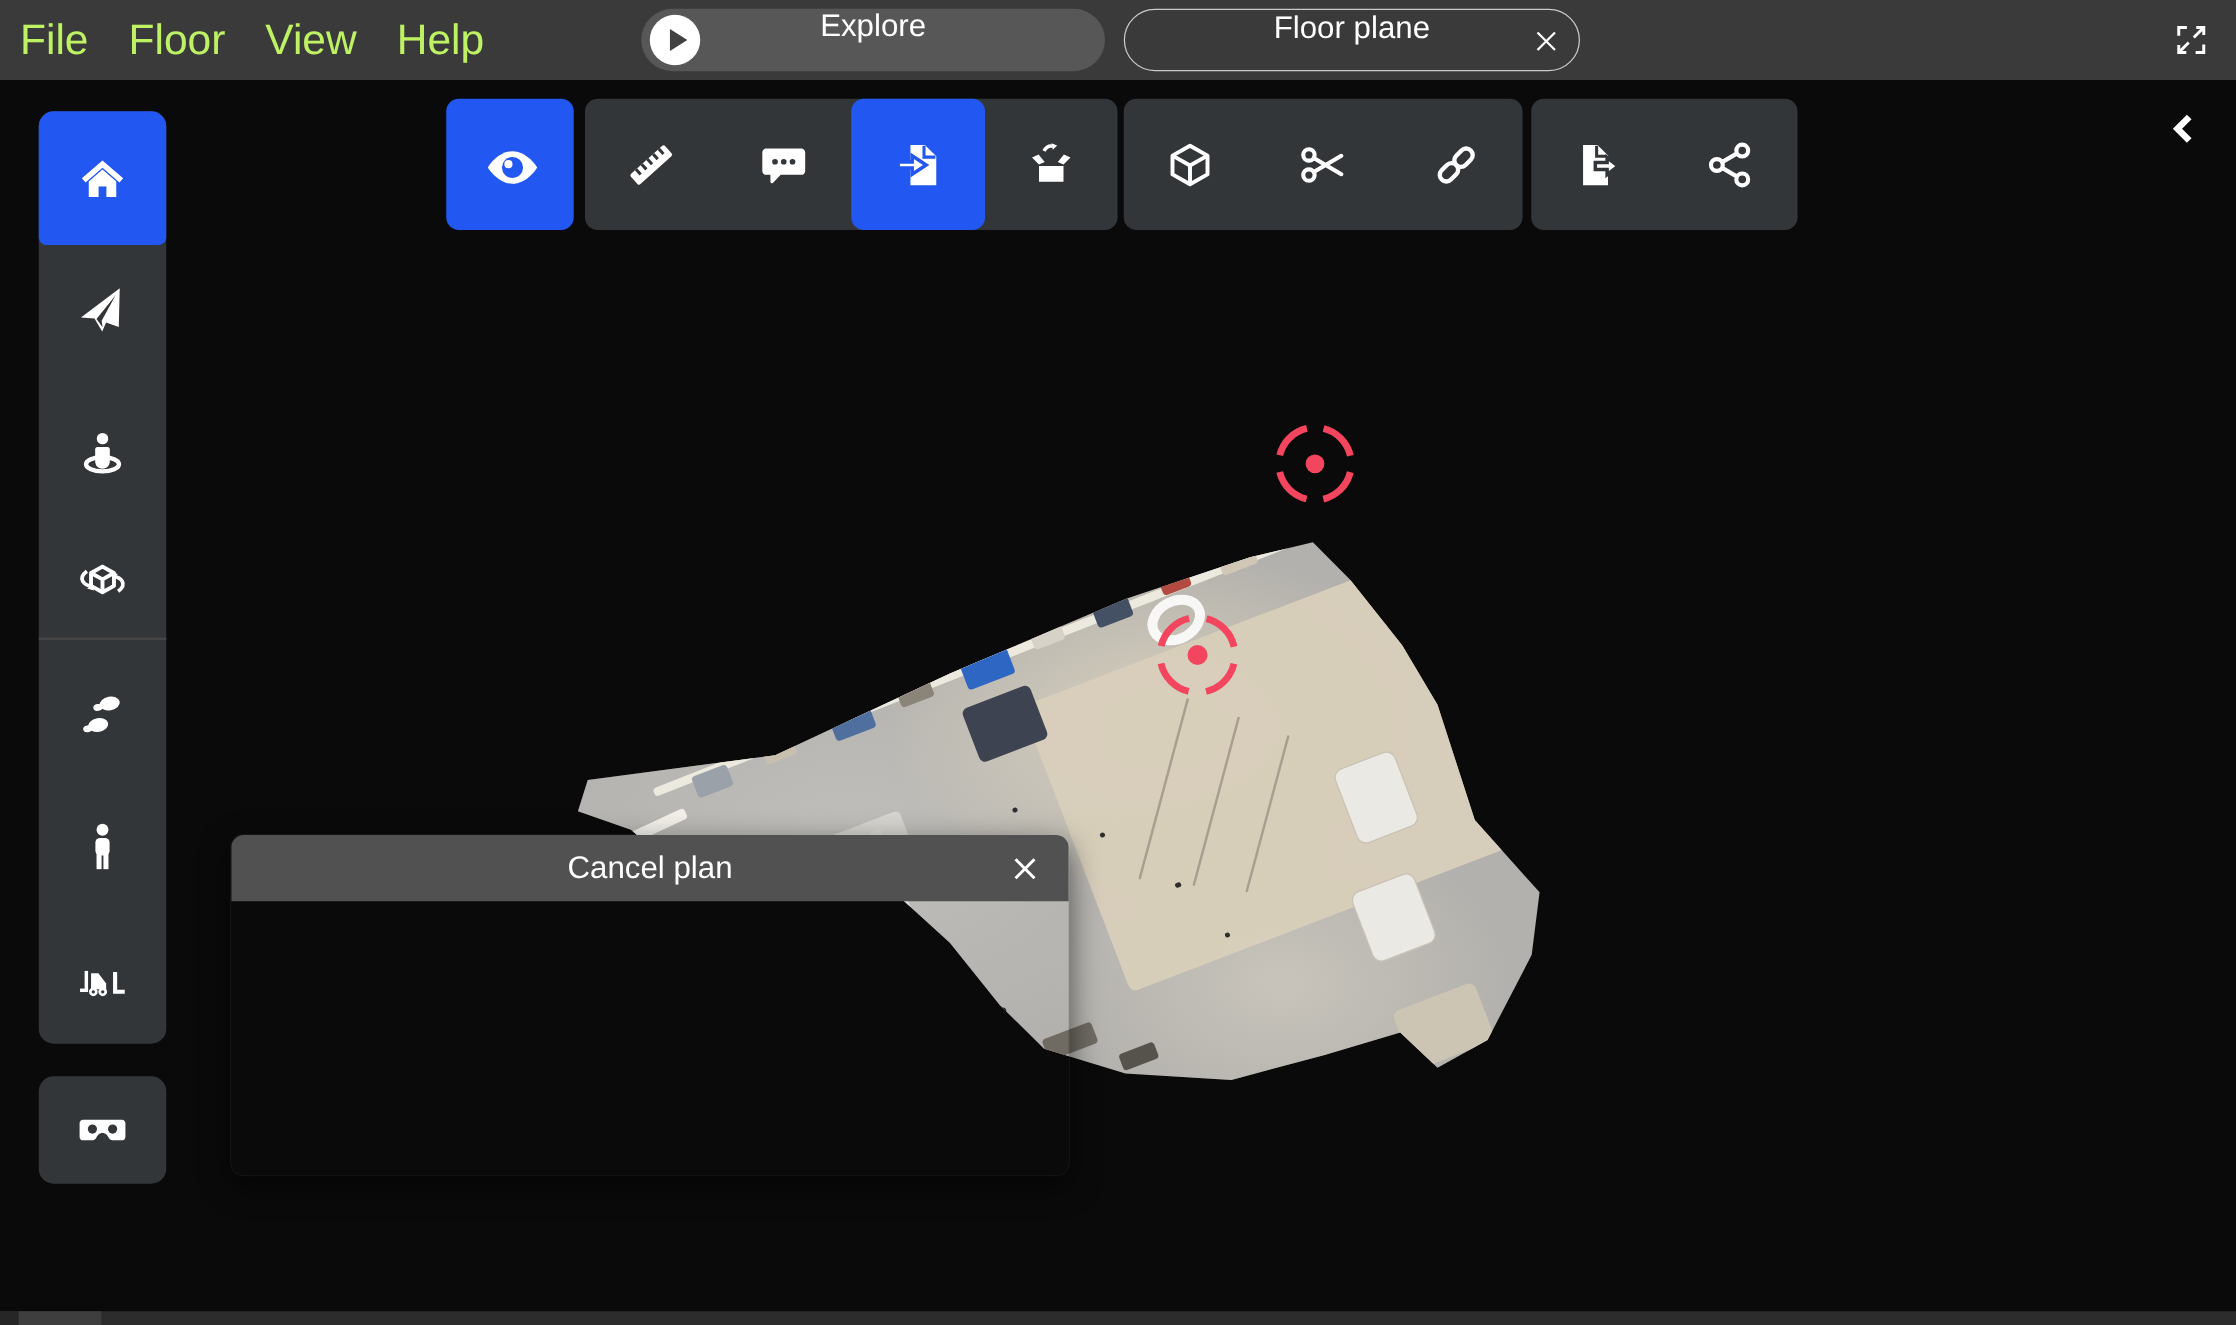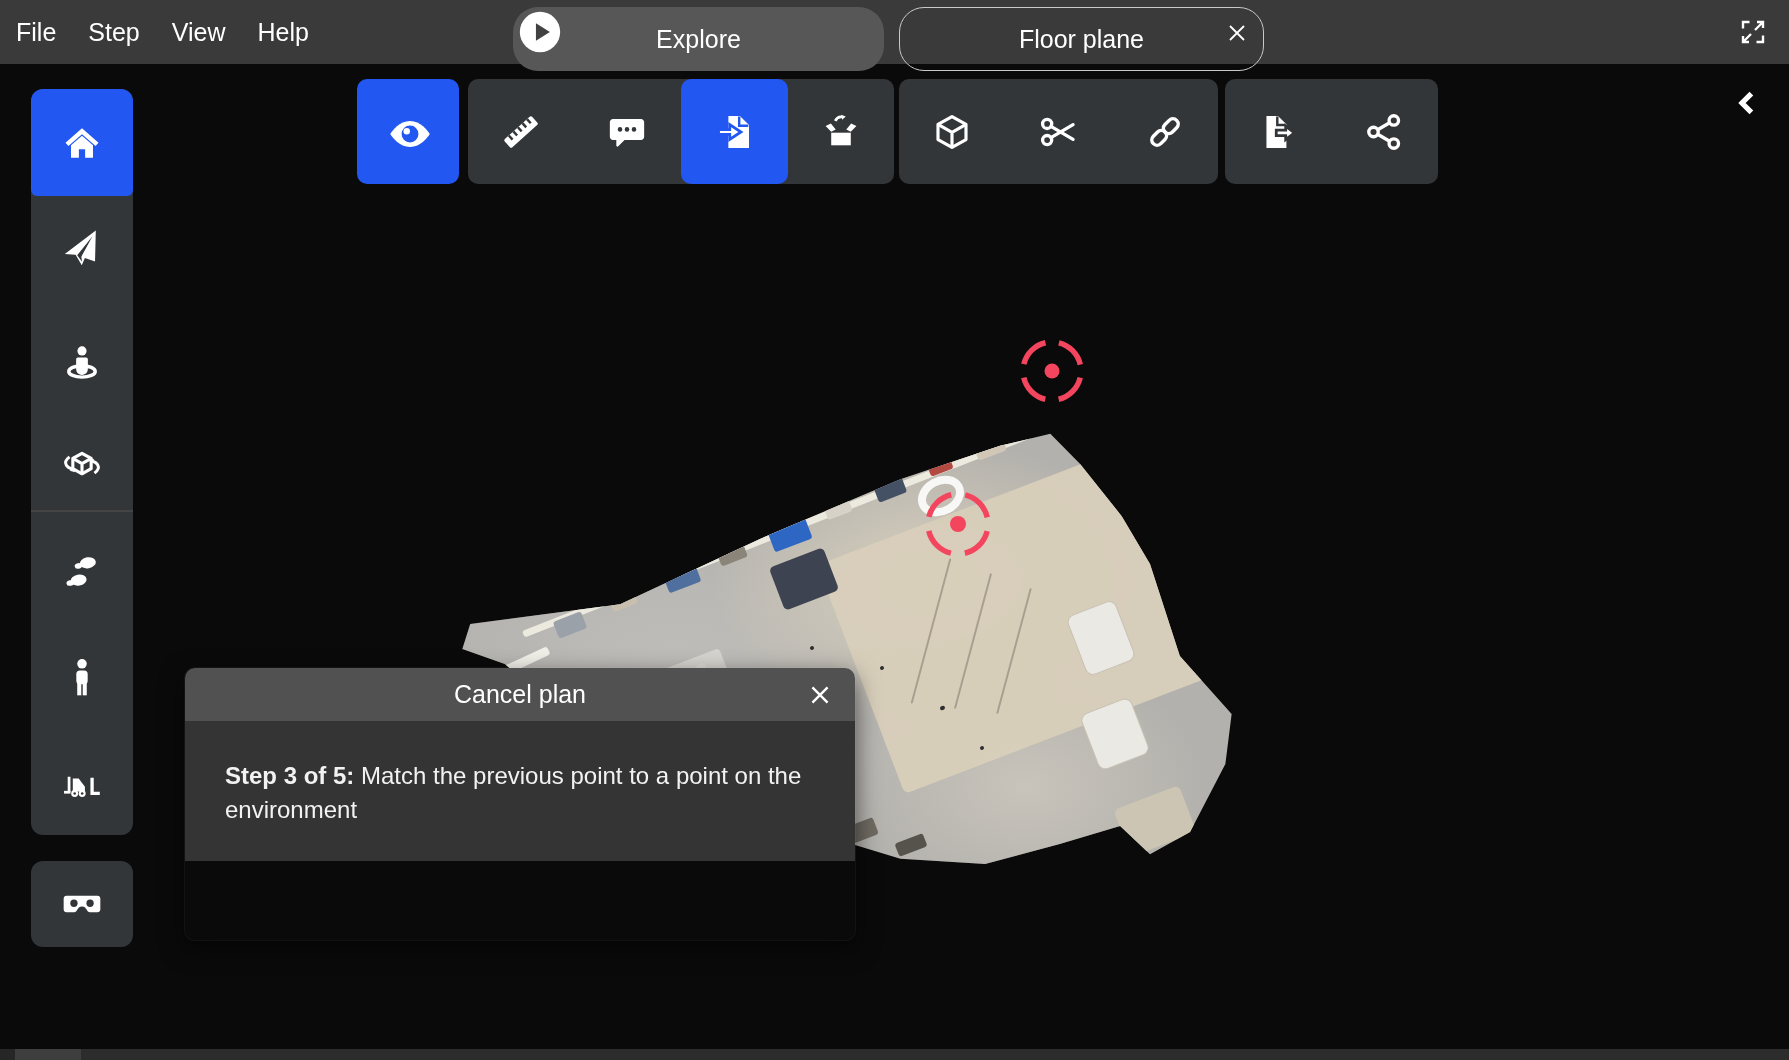--- a/index.html
+++ b/index.html
@@ -2,22 +2,22 @@
 <html><head>
 <meta charset="utf-8">
 <style>
   html,body{margin:0;padding:0;background:#000;}
   body{width:1789px;height:1060px;overflow:hidden;font-family:"Liberation Sans","DejaVu Sans",sans-serif;-webkit-font-smoothing:antialiased;}
   .app{position:relative;width:1789px;height:1060px;background:#070707;}
 
   
   .topbar{position:absolute;left:0;top:0;width:1789px;height:64px;background:#3a3a3a;z-index:50;}
   .menubar{position:absolute;left:16px;top:0;height:64px;display:flex;align-items:center;gap:32px;}
-  .menubar span{color:#ffffff;font-size:25px;cursor:default;}
-  .pill{position:absolute;top:7px;height:64px;border-radius:25px;display:flex;align-items:center;justify-content:center;box-sizing:border-box;}
+  .menubar span{color:#bef264;font-size:34px;cursor:default;}
+  .pill{position:absolute;top:7px;height:50px;border-radius:25px;display:flex;justify-content:center;box-sizing:border-box;}
   .explore{left:513px;width:371px;background:#575757;color:#fff;font-size:25px;}
   .playwrap{position:absolute;left:5px;top:3px;width:44px;height:44px;}
   .importpill{left:899px;width:365px;border:1.5px solid #c9c9c9;color:#fff;font-size:25px;background:transparent;}
   .importpill .xbtn{position:absolute;right:14px;top:13px;width:24px;height:24px;}
   .fsbtn{position:absolute;left:1738px;top:17px;width:30px;height:30px;}
 
   
   .sidebar{position:absolute;left:31px;top:89px;width:102px;z-index:20;}
   .side-panel{position:absolute;left:0;top:0;width:102px;height:746px;background:#333639;border-radius:12px;}
   .side-home{position:absolute;left:0;top:0;width:102px;height:107px;background:#2257f2;border-radius:12px 12px 6px 6px;}
@@ -62,21 +62,21 @@
   .clickable{cursor:pointer;}
 </style>
 </head>
 <body>
 
 <div class="app">
 
   <header class="topbar">
     <nav class="menubar">
       <span class="clickable">File</span>
-      <span class="clickable">Step</span>
+      <span class="clickable">Floor</span>
       <span class="clickable">View</span>
       <span class="clickable">Help</span>
     </nav>
 
     <div class="pill explore clickable">
       <span class="playwrap">
         <svg viewBox="0 0 24 24" width="44" height="44">
             <circle cx="12" cy="12" r="11" fill="#fff"></circle>
             <path d="M9.8 7.2v9.6l7.6-4.8z" fill="#414141"></path>
           </svg>
@@ -368,23 +368,20 @@
 
   <div class="dialog">
     <div class="dlg-head">
       <span>Cancel plan</span>
       <span class="dlg-x clickable">
         <svg viewBox="0 0 24 24" width="26" height="26" fill="none" stroke="#fff" stroke-width="2.2">
             <path d="M5 5l14 14M19 5 5 19"></path>
           </svg>
       </span>
     </div>
-    <div class="dlg-body">
-      <p style="margin:0;"><b>Step 3 of 5:</b><span> Match the previous point to a point on the environment</span></p>
-    </div>
   </div>
 
   <div class="hbar">
     <div class="cap"></div>
     <div class="thumb"></div>
   </div>
 
 </div>
 
 </body></html>

